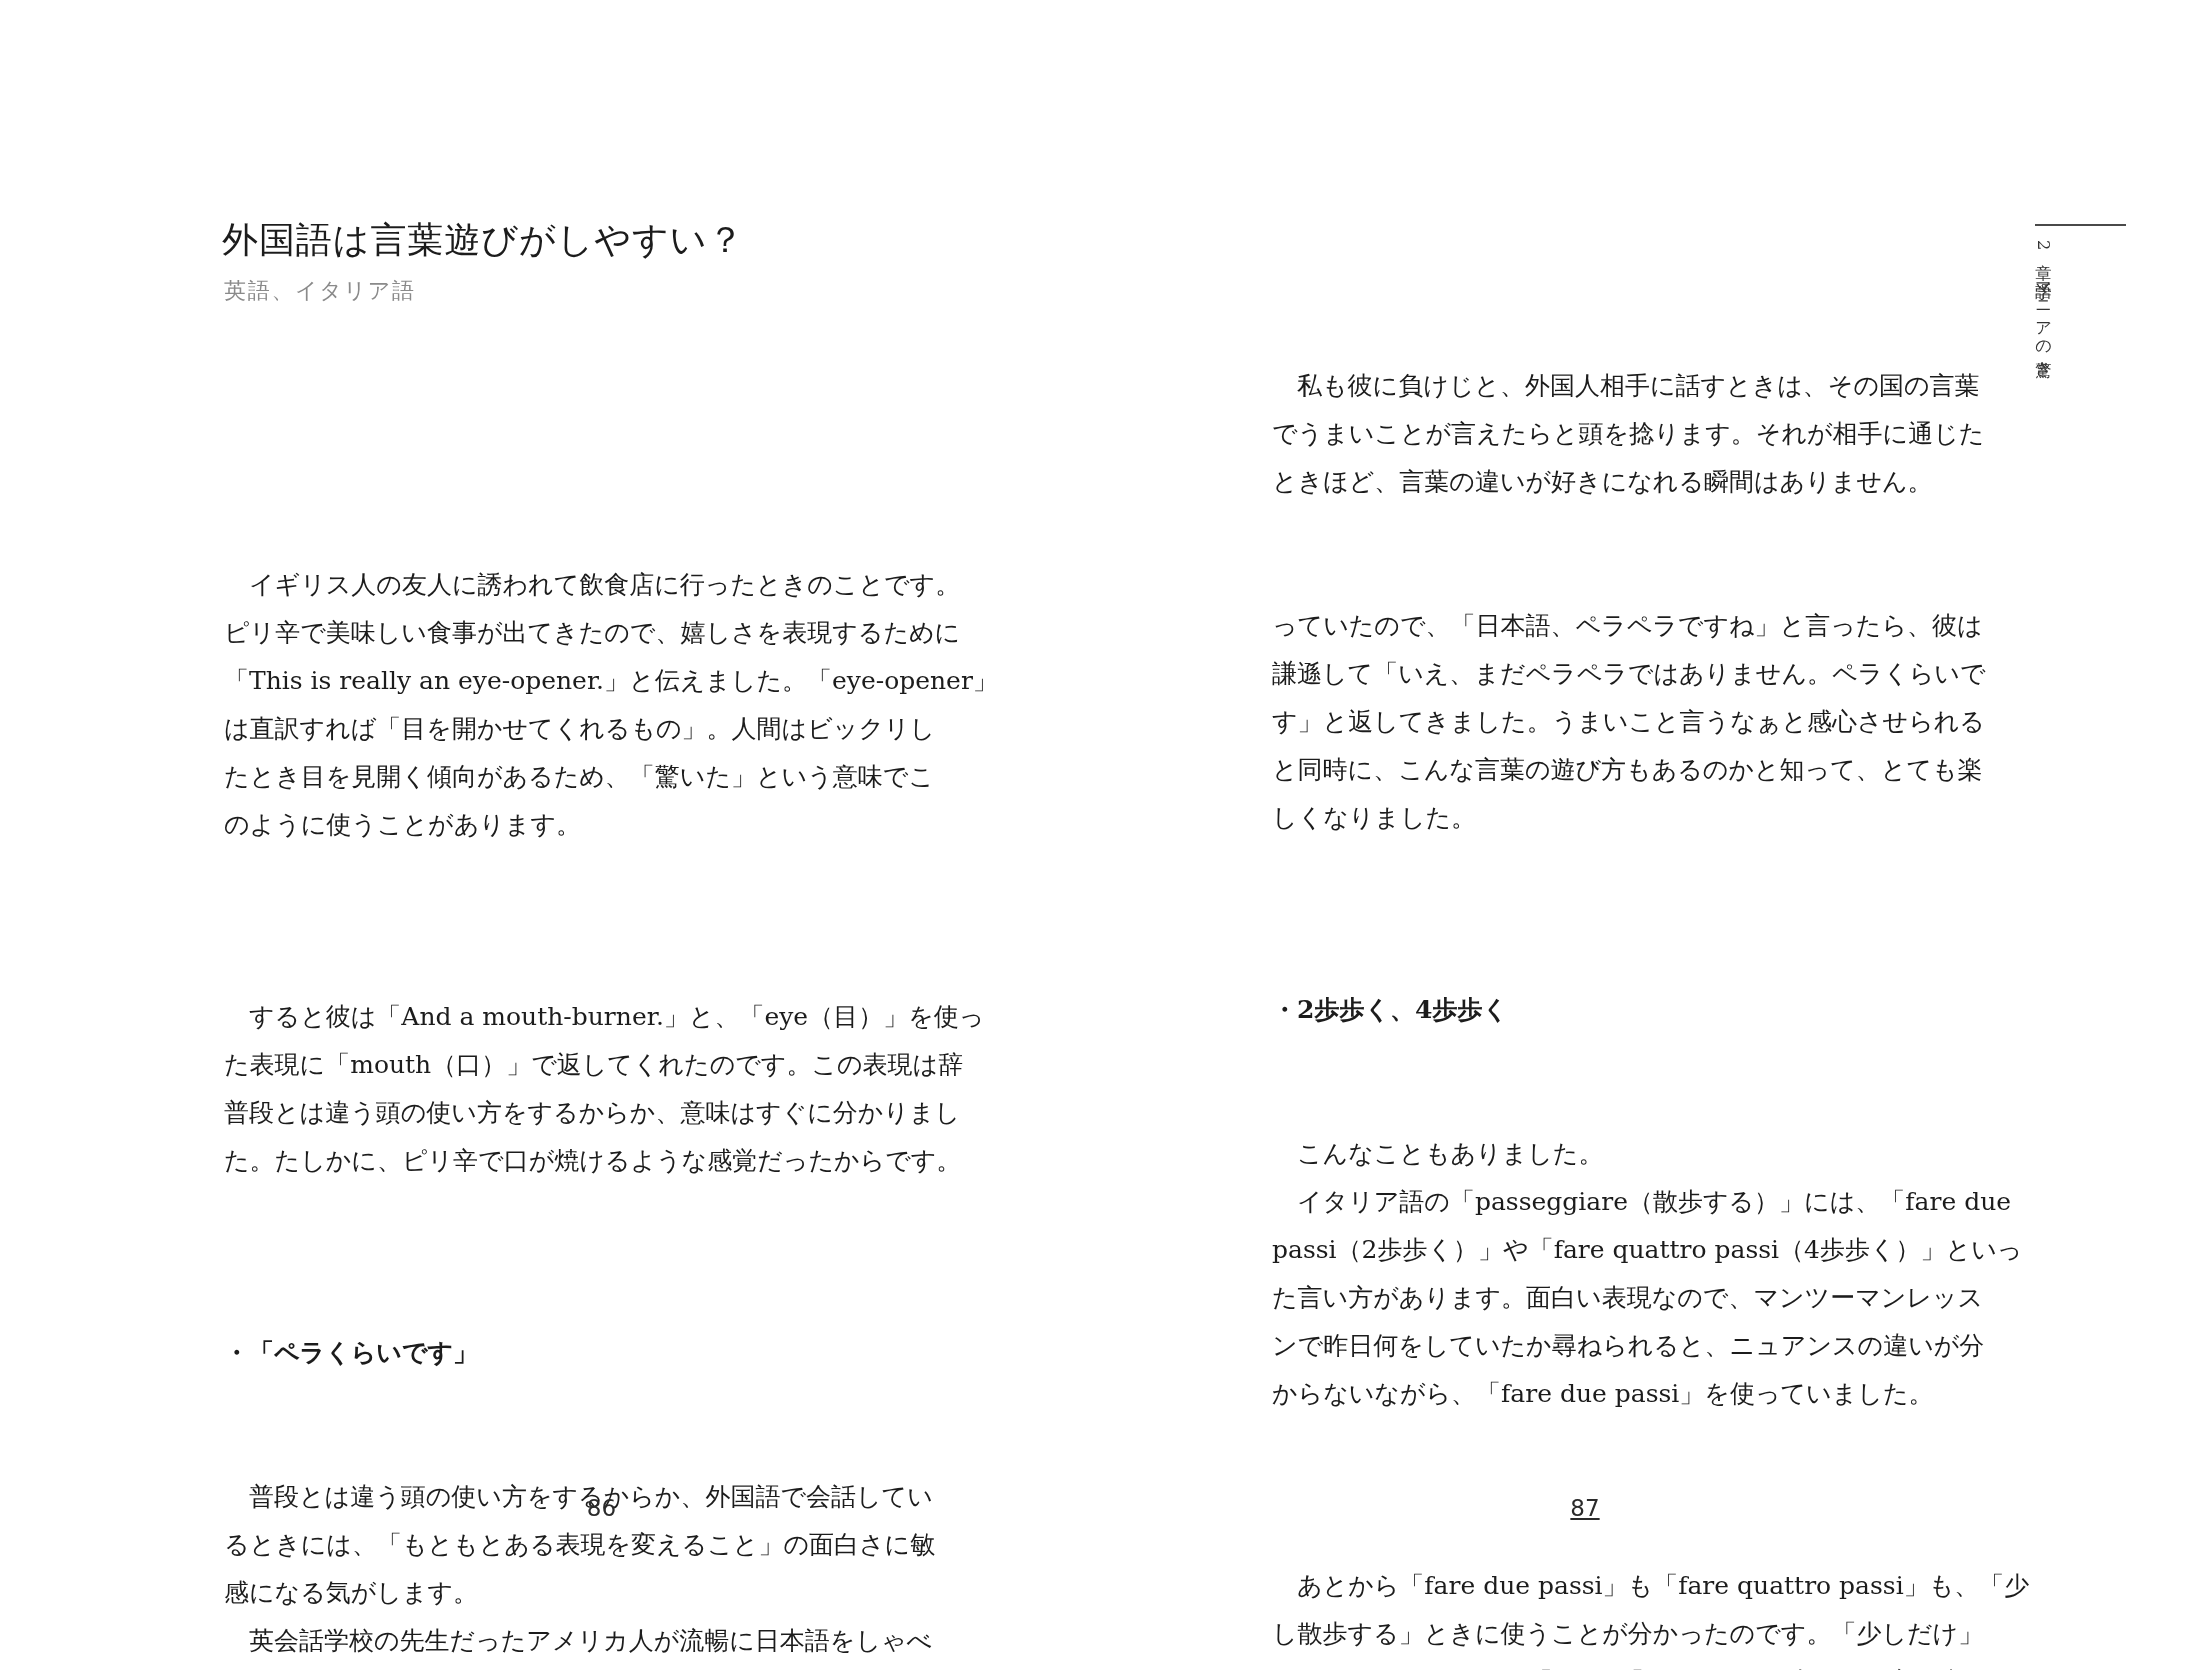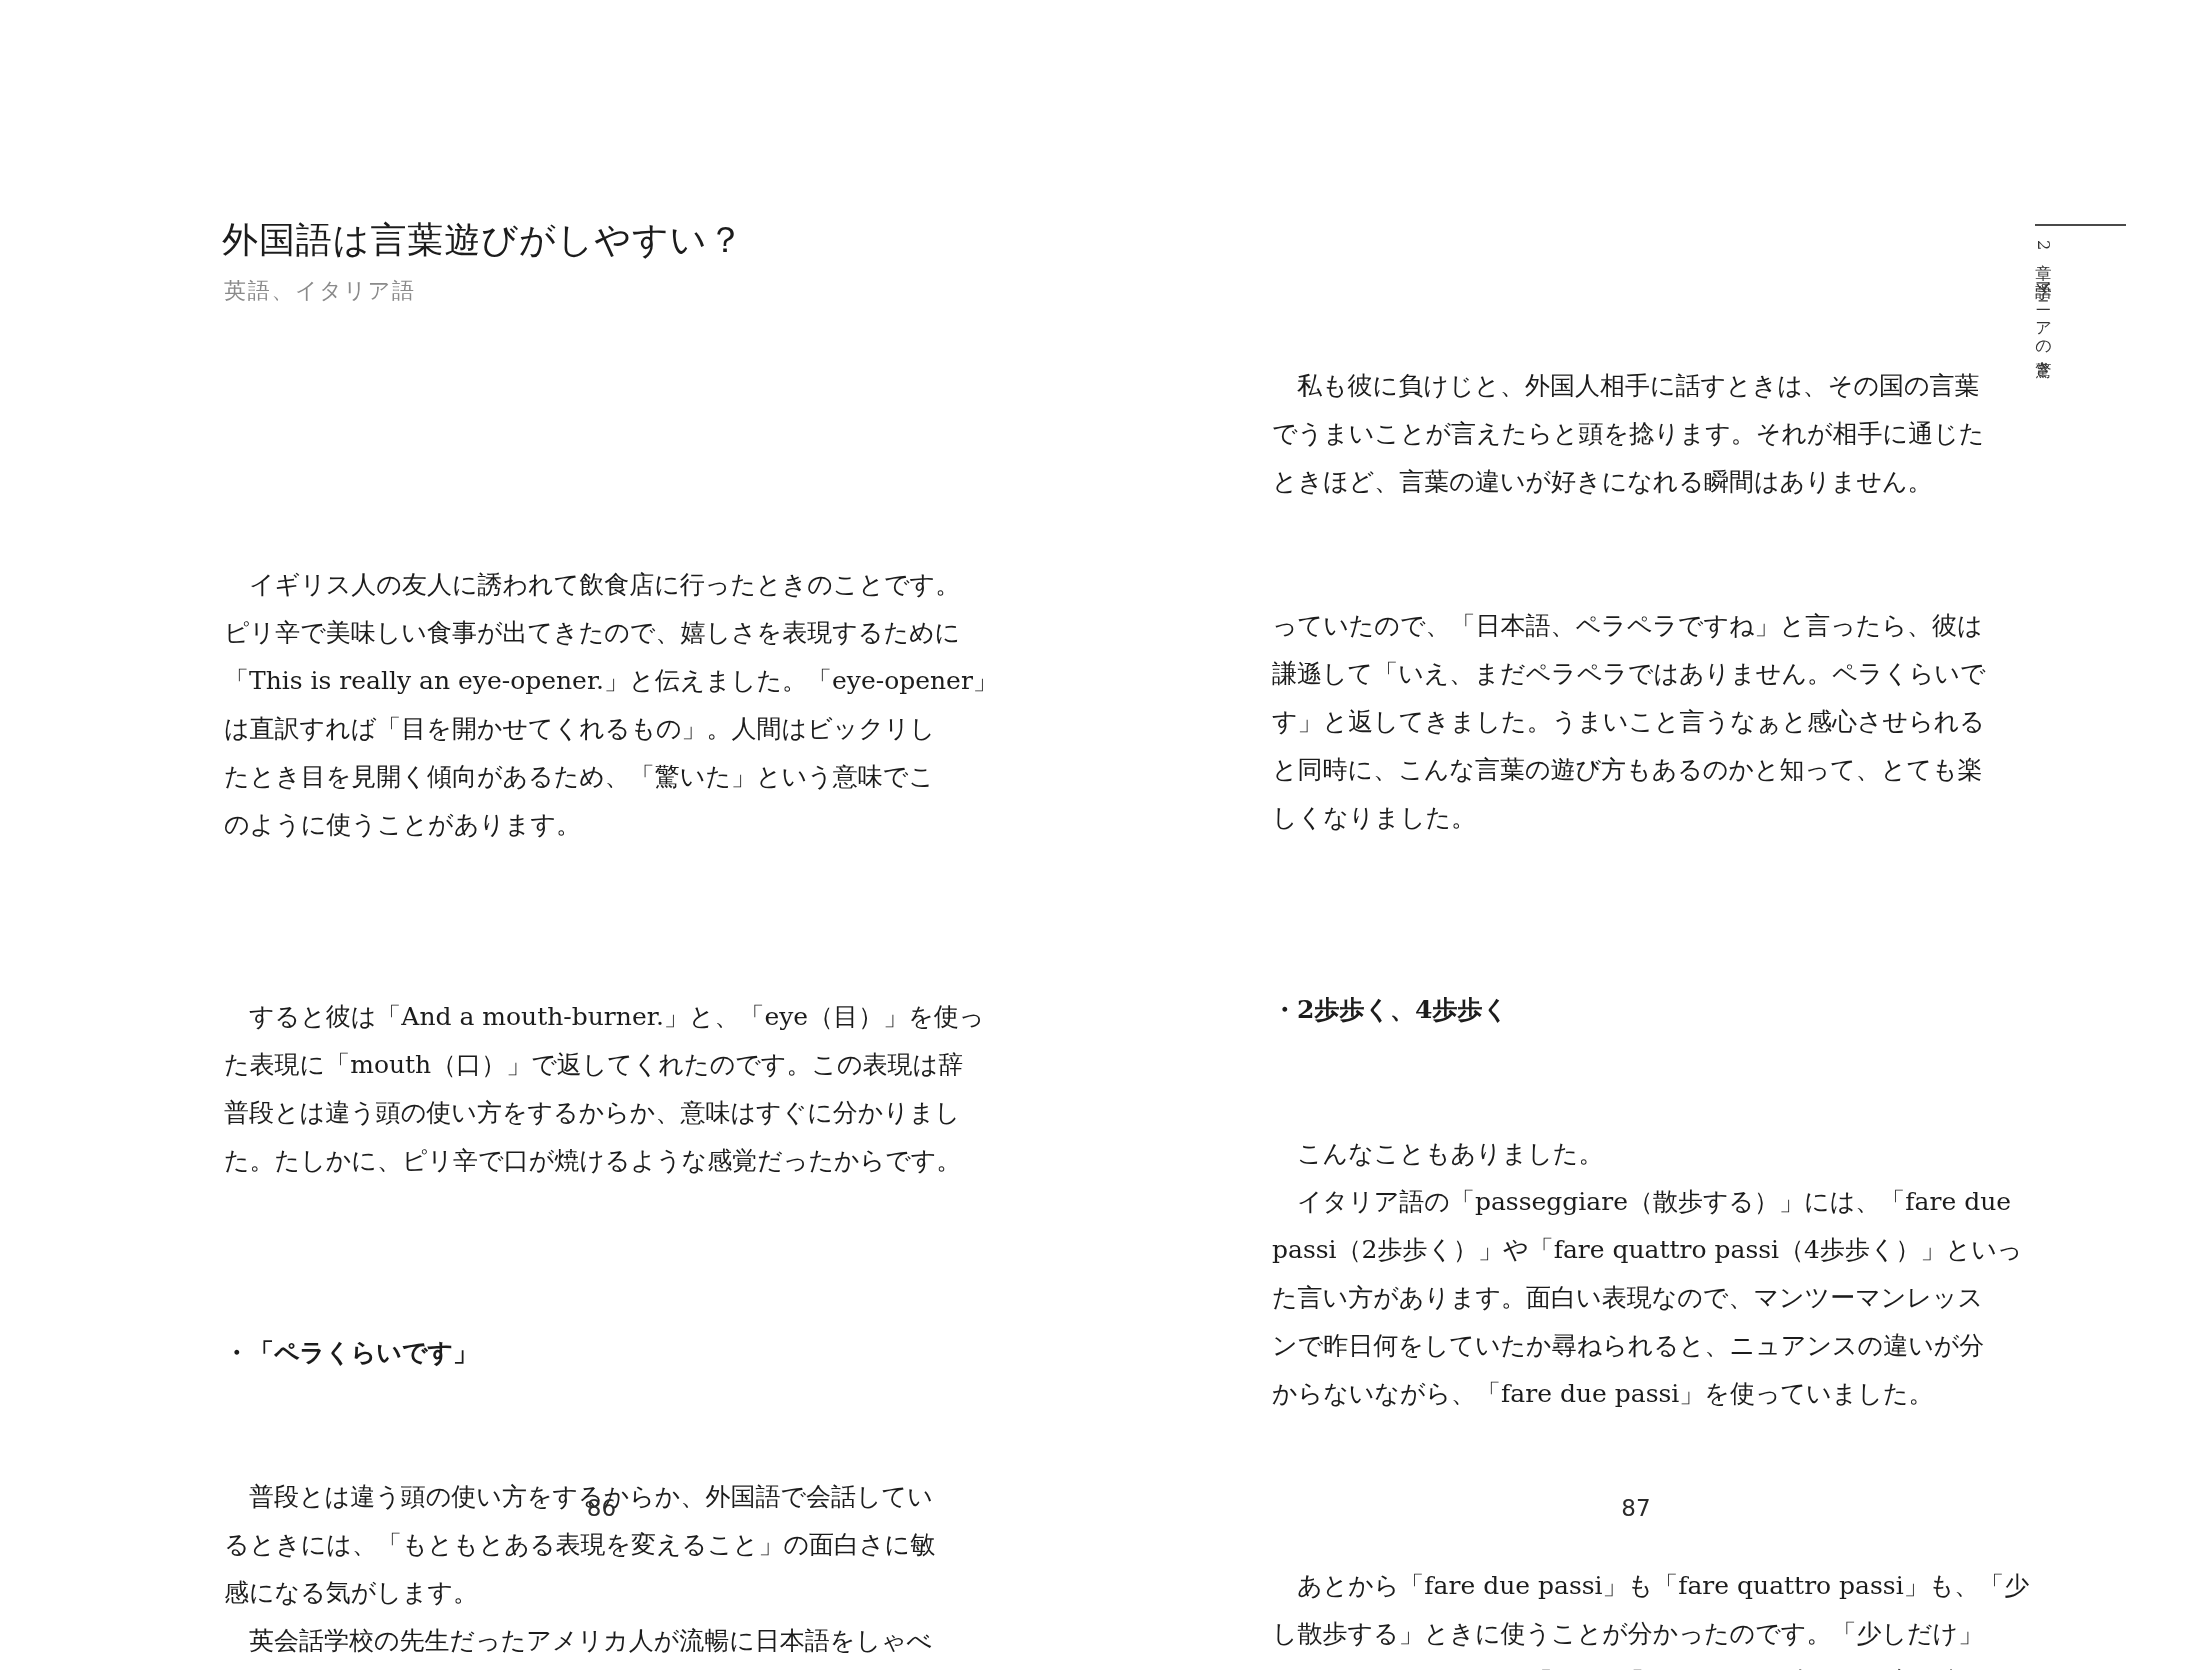--- a/index.html
+++ b/index.html
@@ -57,21 +57,21 @@
   }
   .page-number {
     position: absolute;
     top: 1495px;
     font-family: "DejaVu Sans", "Liberation Sans", sans-serif;
     font-size: 23px;
     color: #2b2b2b;
     text-align: center;
   }
   .page-number.left  { left: 240px;  width: 723px; }
-  .page-number.right { left: 1283px; width: 706px; }
+  .page-number.right { left: 1232px; width: 706px; text-decoration: underline; }
   .chapter-rule {
     position: absolute;
     left: 2035px;
     top: 224px;
     width: 91px;
     height: 1.7px;
     background: #4a4a4a;
   }
   .chapter-vertical {
     position: absolute;

